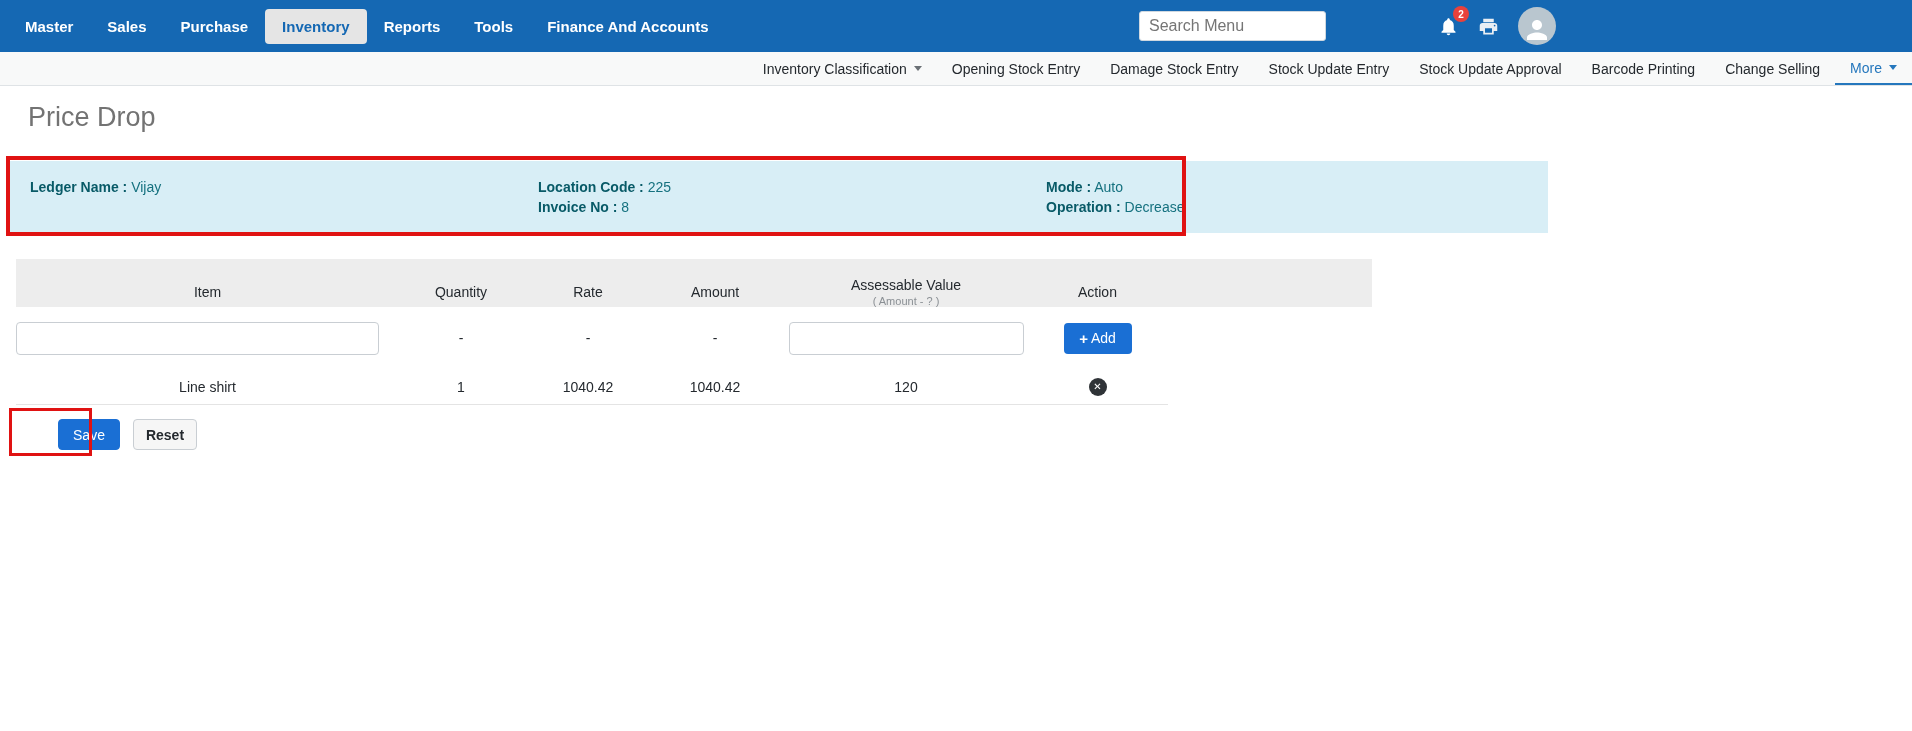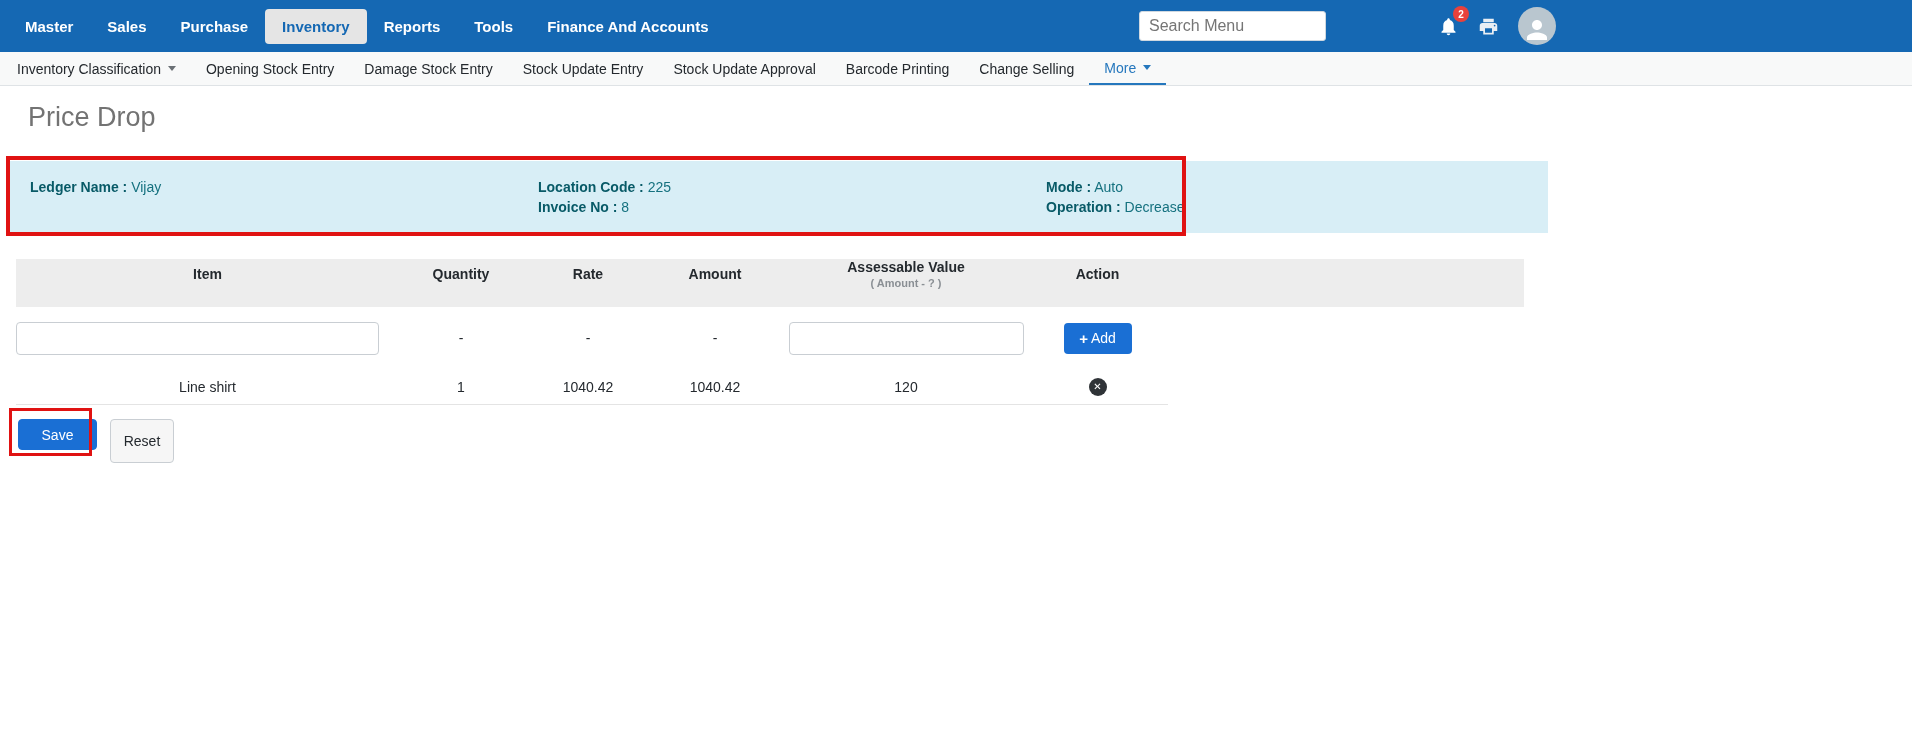--- a/index.html
+++ b/index.html
@@ -42,21 +42,21 @@
   }
   .avatar {
     margin-left:18px; width:38px; height:38px; border-radius:50%;
     background:#b9c6cf; display:flex; align-items:flex-end; justify-content:center;
     overflow:hidden; cursor:pointer;
   }
 
   
   .subnav {
     height:34px; background:#f8f9f9; border-bottom:1px solid #dfe3e6;
-    display:flex; align-items:stretch; padding-left:2px;
+    display:flex; align-items:stretch; padding-left:2px;justify-content:flex-end;
   }
   .subnav-item {
     display:flex; align-items:center; padding:0 15px;
     font-size:14px; color:#24292e; cursor:pointer; white-space:nowrap;
   }
   .subnav-item.active { color:#2577bd; border-bottom:2px solid #2577bd; }
   .caret {
     display:inline-block; margin-left:7px; width:0; height:0;
     border-left:4px solid transparent; border-right:4px solid transparent;
     border-top:5px solid #6a7075;
@@ -75,21 +75,21 @@
     padding:16px 0 16px 22px;
     display:grid; grid-template-columns:508px 508px 1fr;
   }
   .info-line { font-size:14px; line-height:20px; color:#15717f; }
   .info-label { font-weight:700; color:#085a67; }
 
   
   .table { margin:26px 0 0 16px; font-size:14px; }
   .t-grid { display:grid; grid-template-columns:383px 124px 130px 124px 258px 125px; align-items:center; }
   .t-grid .cell { text-align:center; }
-  .t-head { background:#ededed; width:1508px; height:48px; display:flex; align-items:flex-start;font-weight:bold; }
+  .t-head { background:#ededed; width:1356px; height:48px; display:flex; align-items:flex-end; }
   .t-head .t-grid { width:100%; }
   .sub { font-size:11px; color:#8a8f94; margin-top:2px; }
   .entry-row { height:62px; }
   .entry-row .cell-left { text-align:left; }
   .item-input, .assessable-input {
     height:33px; border:1px solid #c9ced3; border-radius:4px;
     font-size:14px; font-family:inherit; padding:0 8px; outline:none; background:#fff;
   }
   .item-input { width:363px; }
   .assessable-input { width:235px; }
@@ -103,25 +103,25 @@
   .del-btn {
     width:18px; height:18px; border-radius:50%; background:#2f3337; color:#fff;
     border:none; font-size:10px; line-height:18px; text-align:center; cursor:pointer;
     display:inline-flex; align-items:center; justify-content:center; padding:0;
   }
 
   
   .actions { margin:14px 0 0 18px; display:flex; gap:13px; }
   .save-btn {
     background:#1a6fd4; color:#fff; border:1px solid #1a6fd4; border-radius:4px;
-    width:79px; height:31px; font-size:14px; font-family:inherit; cursor:pointer;
+    width:62px; height:31px; font-size:14px; font-family:inherit; cursor:pointer;margin-left:40px;
   }
   .reset-btn {
     background:#f6f6f6; color:#24292e; border:1px solid #c9ced3; border-radius:4px;
-    width:64px; height:44px; font-size:14px; font-family:inherit; cursor:pointer;
+    width:64px; height:31px; font-size:14px; font-family:inherit; cursor:pointer;font-weight:bold;
   }
 
   
   .annotation { position:absolute; border:4px solid #e01212; pointer-events:none; background:transparent; }
   #ann-info { left:6px; top:156px; width:1180px; height:80px; }
   #ann-save { left:9px; top:408px; width:83px; height:48px; border-width:3px; }
 </style>
 </head>
 <body>
 

